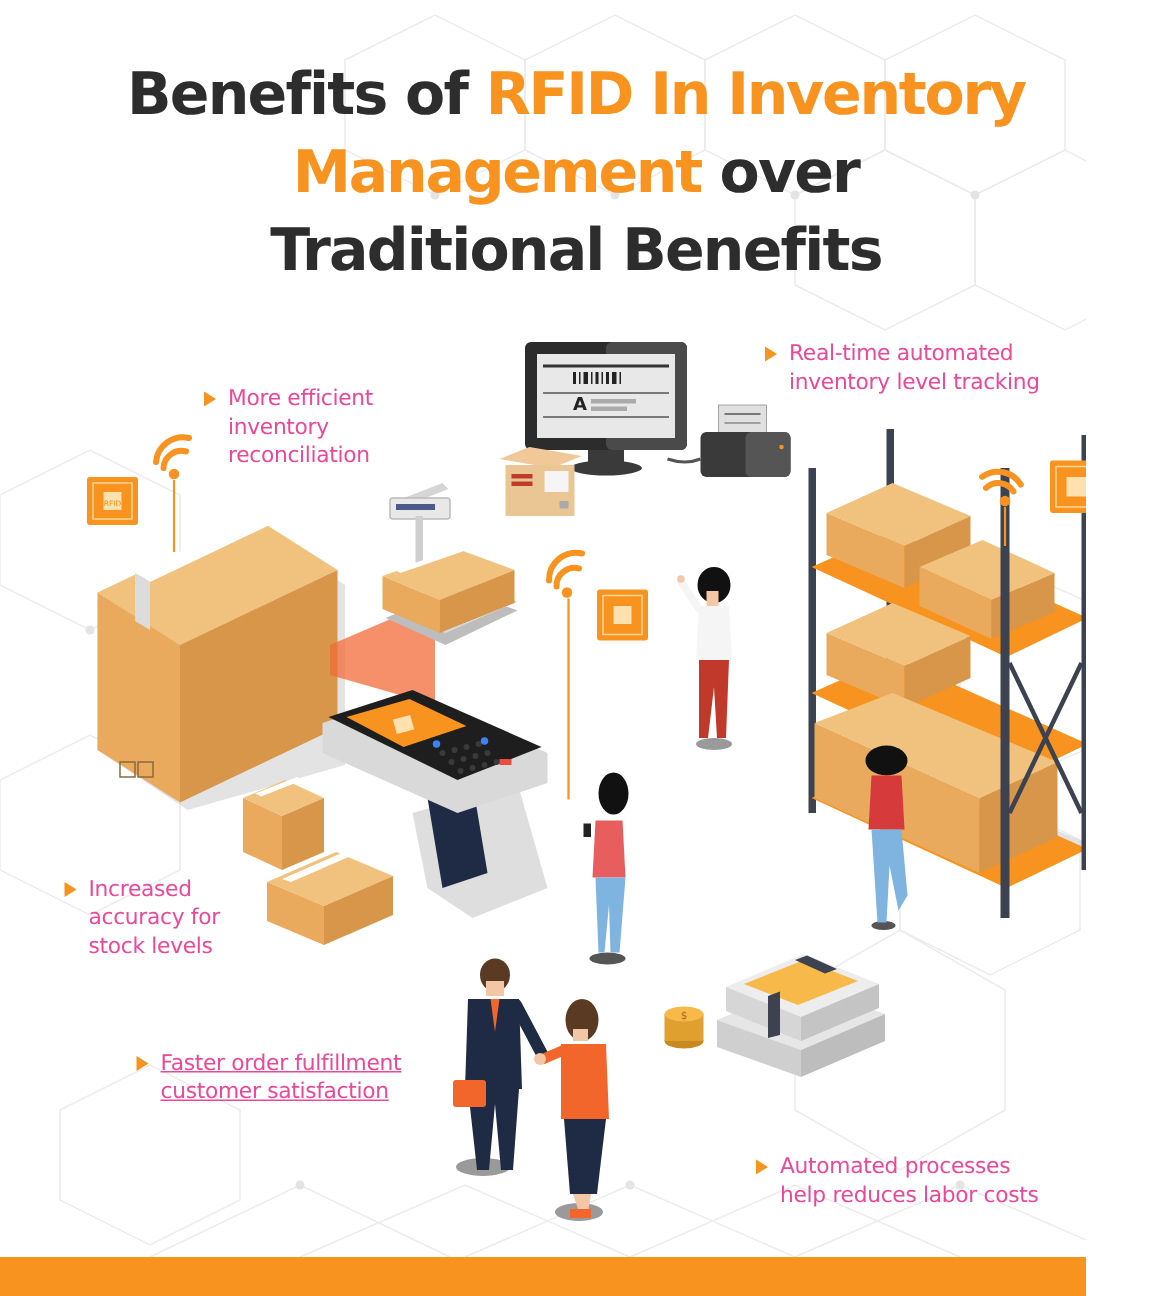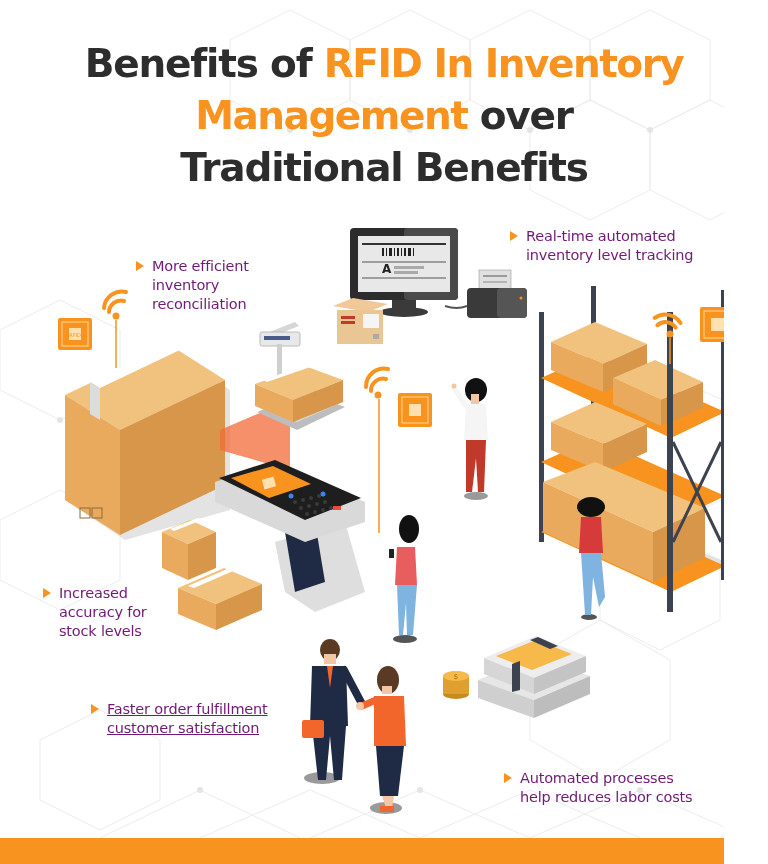--- a/index.html
+++ b/index.html
@@ -2,21 +2,21 @@
 <html><head>
 <meta charset="utf-8">
 <style>
   * { margin:0; padding:0; box-sizing:border-box; }
   html, body { width:768px; height:864px; overflow:hidden; background:#ffffff; }
   body { position:relative; font-family:"Liberation Sans", sans-serif; }
   .canvas { position:absolute; left:0; top:0; width:724px; height:864px; background:#ffffff; overflow:hidden; }
   .bg-pattern { position:absolute; left:0; top:0; width:768px; height:864px; }
   .title { position:absolute; left:0; top:38px; width:768px; text-align:center; color:#2d2d2d; font-family:"DejaVu Sans", sans-serif; font-size:39px; line-height:52px; letter-spacing:-1.2px; }
   .title .accent { color:#f7931e; font-weight:bold; letter-spacing:-1.5px; }
-  .callout { position:absolute; font-family:"DejaVu Sans", sans-serif; font-size:14.5px; line-height:19px; color:#701a75; letter-spacing:-0.2px; }
+  .callout { position:absolute; font-family:"DejaVu Sans", sans-serif; font-size:14.5px; line-height:19px; color:#ec4899; letter-spacing:-0.2px; }
   .callout .arrow { position:absolute; left:-16px; top:4px; width:0; height:0; border-top:5px solid transparent; border-bottom:5px solid transparent; border-left:8px solid #f7931e; }
   .footer-bar { position:absolute; left:0; top:838px; width:768px; height:26px; background:#f7931e; }
   svg { position:absolute; overflow:visible; }
 </style>
 </head>
 <body>
 
 <div class="canvas">
 
   <svg class="bg-pattern" width="768" height="864" viewBox="0 0 768 864">

